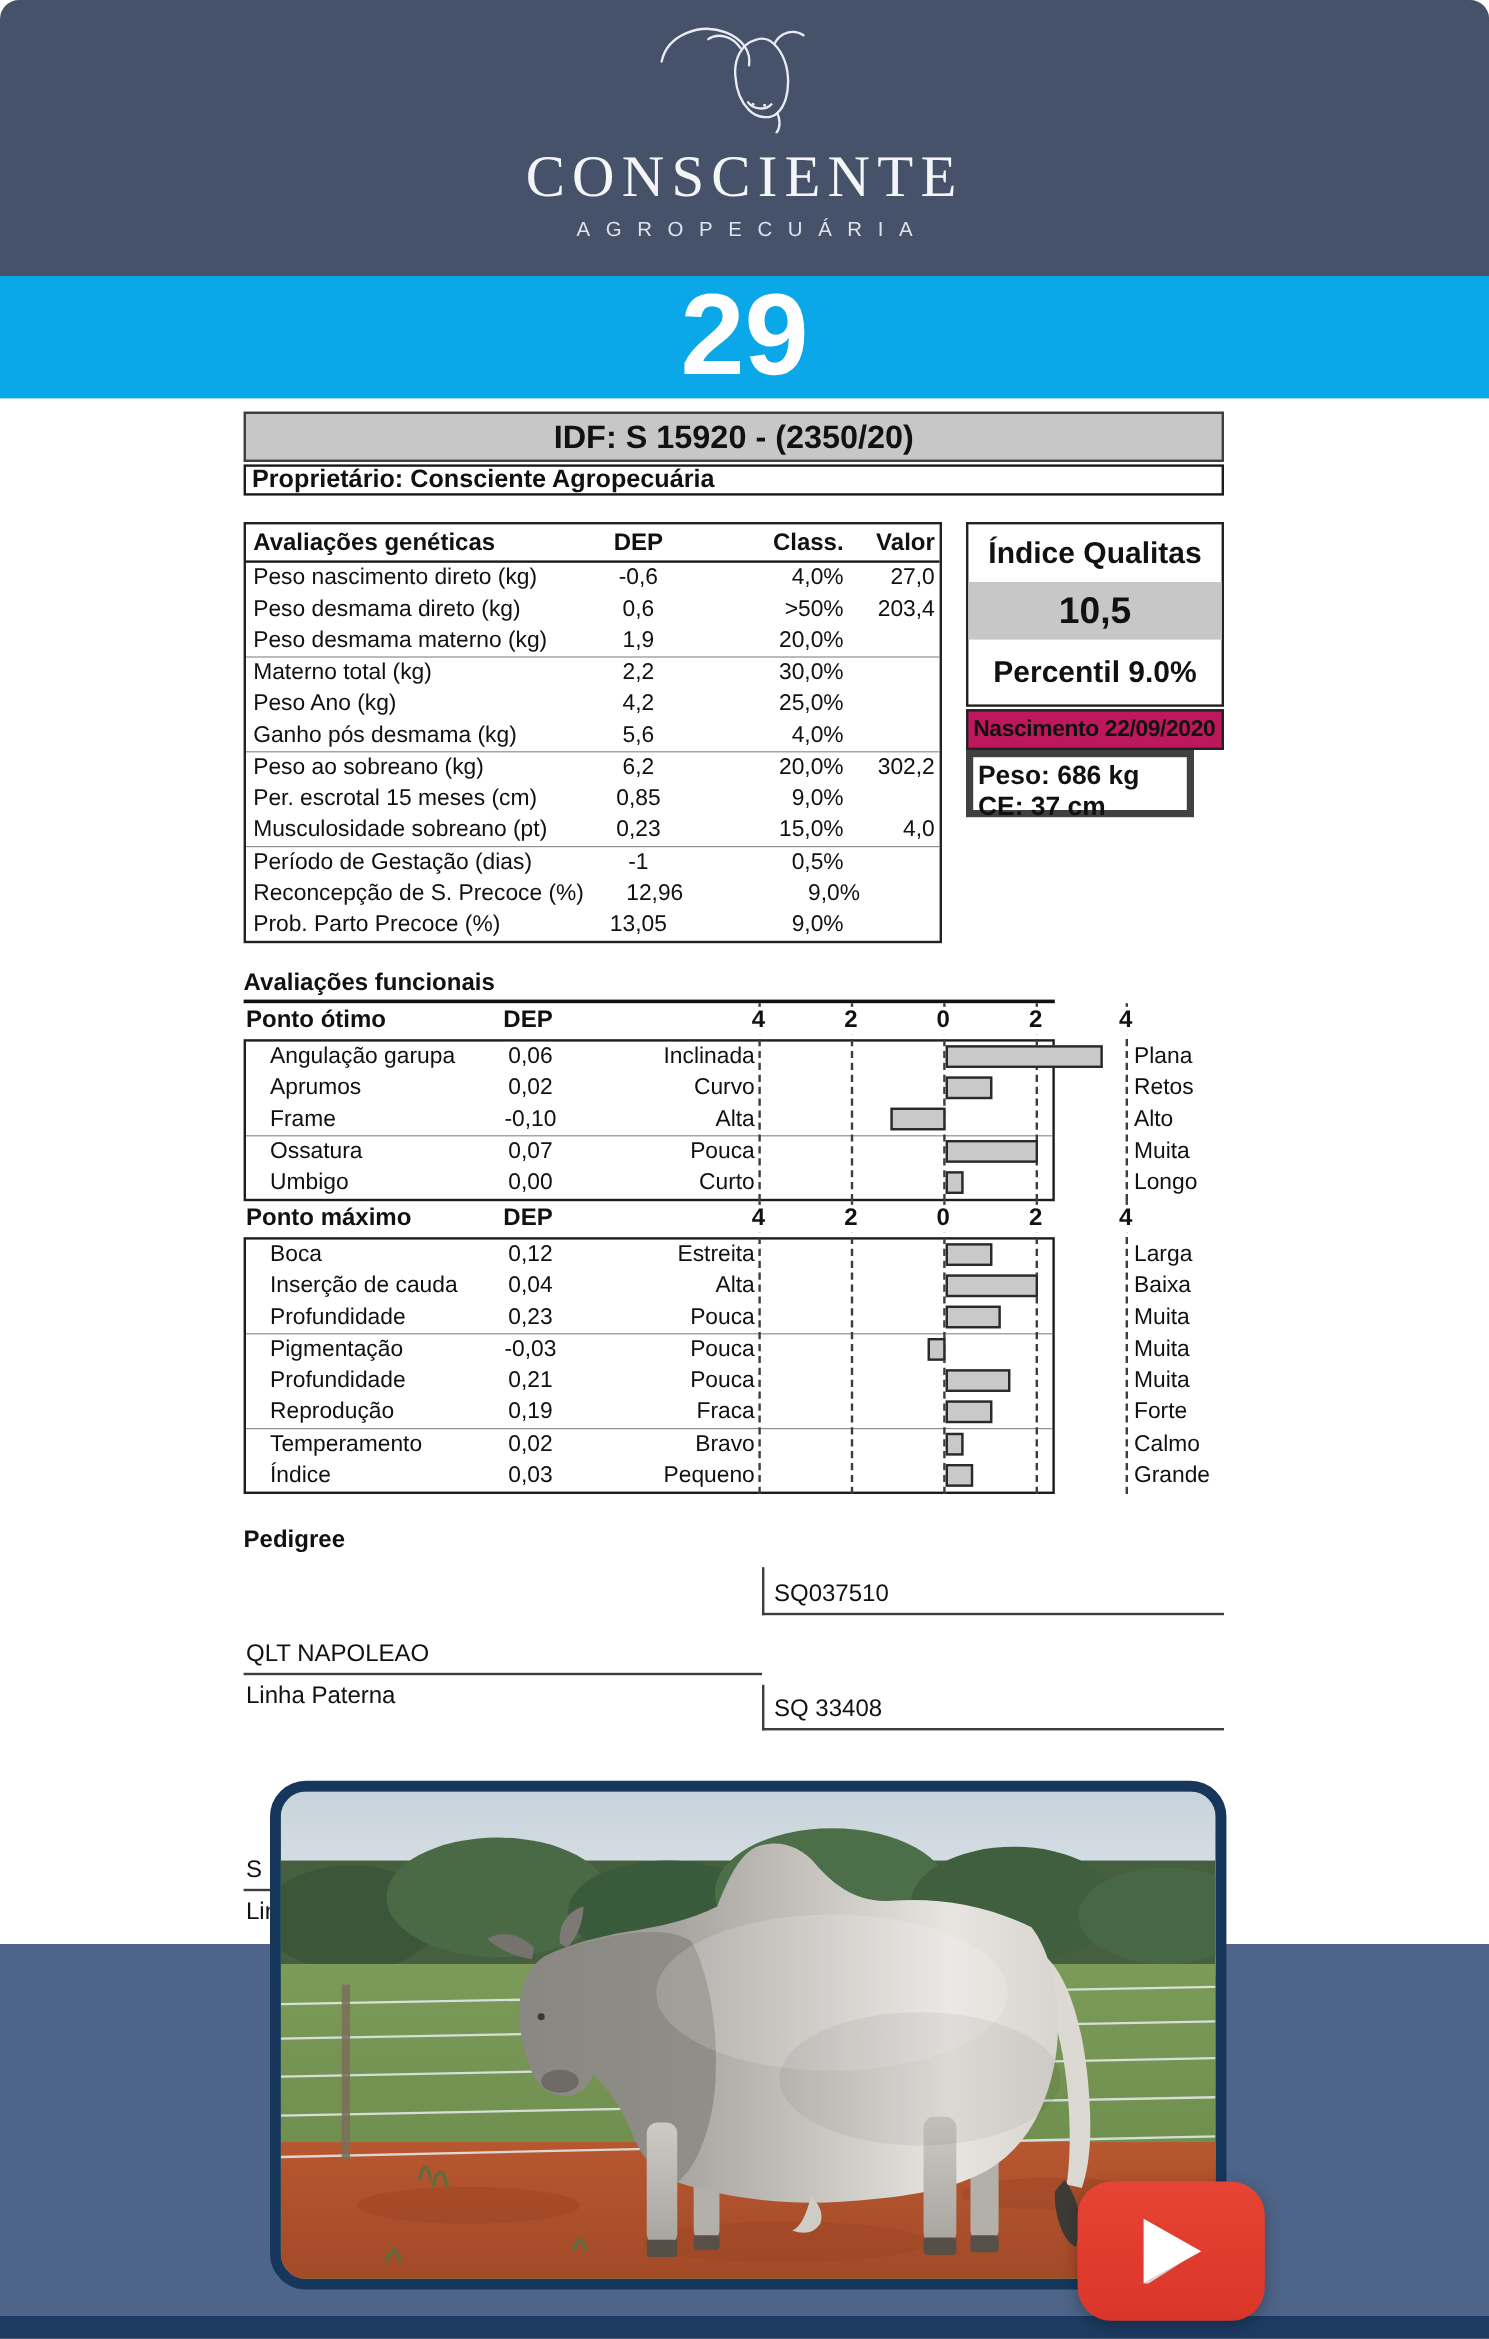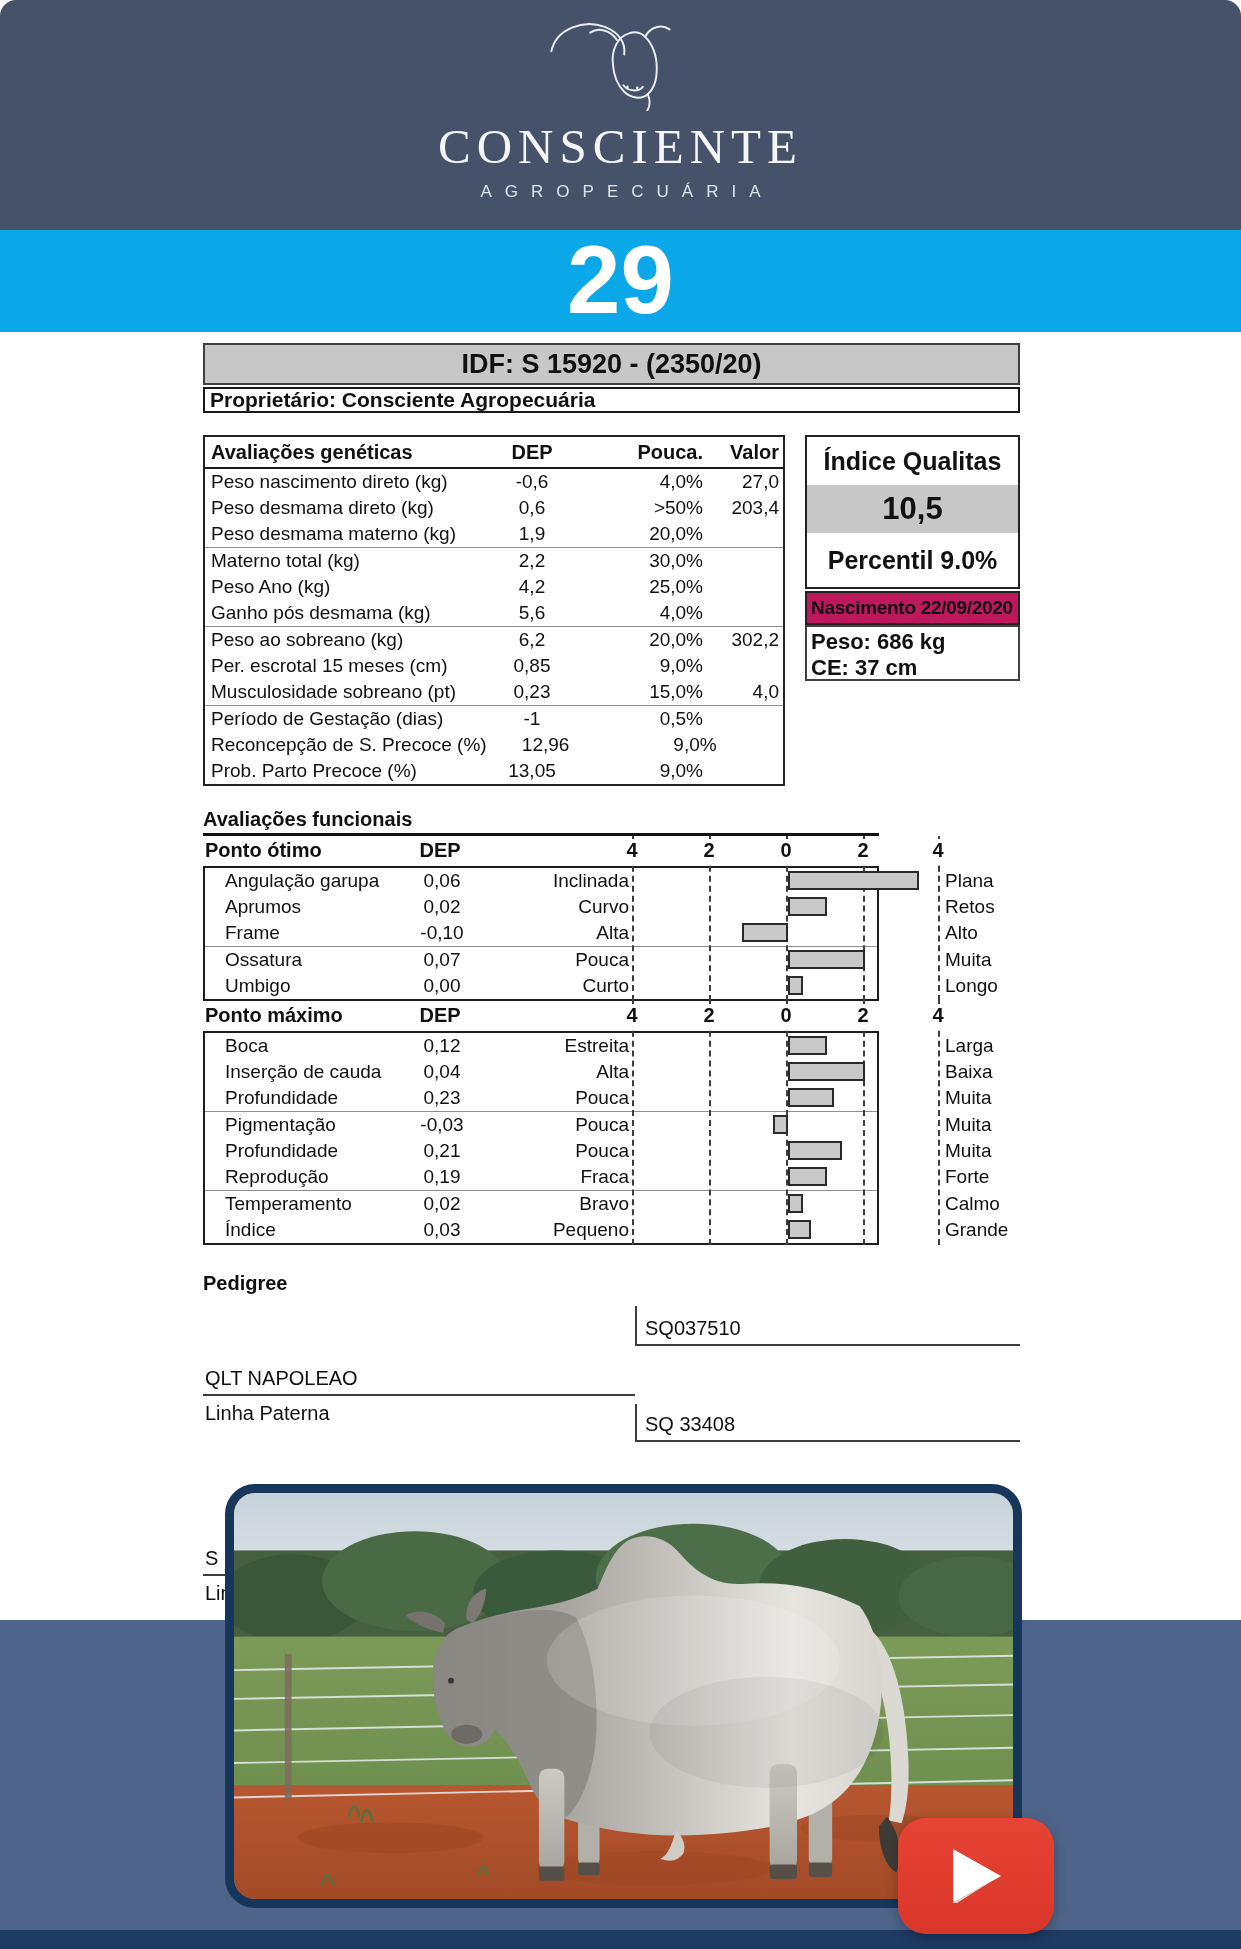--- a/index.html
+++ b/index.html
@@ -34,21 +34,21 @@
   .g-c2{text-align:right;}
   .g-c3{text-align:right;padding-right:4px;}
 
   
   .iq-box{left:805px;top:435px;width:215px;border:2px solid #222;box-sizing:border-box;background:#fff;}
   .iq-title{height:48px;display:flex;align-items:center;justify-content:center;font-size:25px;font-weight:bold;}
   .iq-value{height:48px;display:flex;align-items:center;justify-content:center;font-size:31px;font-weight:bold;background:#c7c7c7;}
   .iq-perc{height:54px;display:flex;align-items:center;justify-content:center;font-size:25px;font-weight:bold;}
   .iq-nasc{left:805px;top:591px;width:215px;height:34px;border:2px solid #222;box-sizing:border-box;
     display:flex;align-items:center;font-size:19px;font-weight:bold;padding-left:4px;letter-spacing:-0.3px;background:#be185d;}
-  .iq-body{left:805px;top:625px;width:215px;height:56px;border:2px solid #404040;box-sizing:border-box;
+  .iq-body{left:805px;top:625px;width:190px;height:56px;border:6px solid #404040;box-sizing:border-box;
     font-size:22px;font-weight:bold;padding:2px 0 12px 4px;background:#fff;line-height:26px;}
 
   
   .functional{left:203px;top:808px;width:676px;}
   .func-title{font-size:20px;font-weight:bold;height:25px;}
   .func-rule{border-top:3px solid #111;height:0;}
   .ft-wrap{position:relative;}
   .ft-grid{position:absolute;top:0;bottom:0;width:0;border-left:2px dashed #3d3d3d;z-index:1;}
   .ft-head{position:relative;height:30px;z-index:3;}
   .ft-title{position:absolute;left:2px;top:3px;font-size:20px;font-weight:bold;}
@@ -109,21 +109,21 @@
   <span>IDF: S 15920 - (2350/20)</span>
 </div>
 <div class="abs owner-bar">
   <span>Proprietário: Consciente Agropecuária</span>
 </div>
 
 <div class="abs gtable">
   <div class="g-head">
     <span class="g-c0">Avaliações genéticas</span>
     <span class="g-c1">DEP</span>
-    <span class="g-c2">Pouca.</span>
+    <span class="g-c2">Class.</span>
     <span class="g-c3">Valor</span>
   </div>
   <div id="genetic-body">
       <div class="g-row">
         <span class="g-c0">Peso nascimento direto (kg)</span>
         <span class="g-c1">-0,6</span>
         <span class="g-c2">4,0%</span>
         <span class="g-c3">27,0</span>
       </div>
       <div class="g-row">

